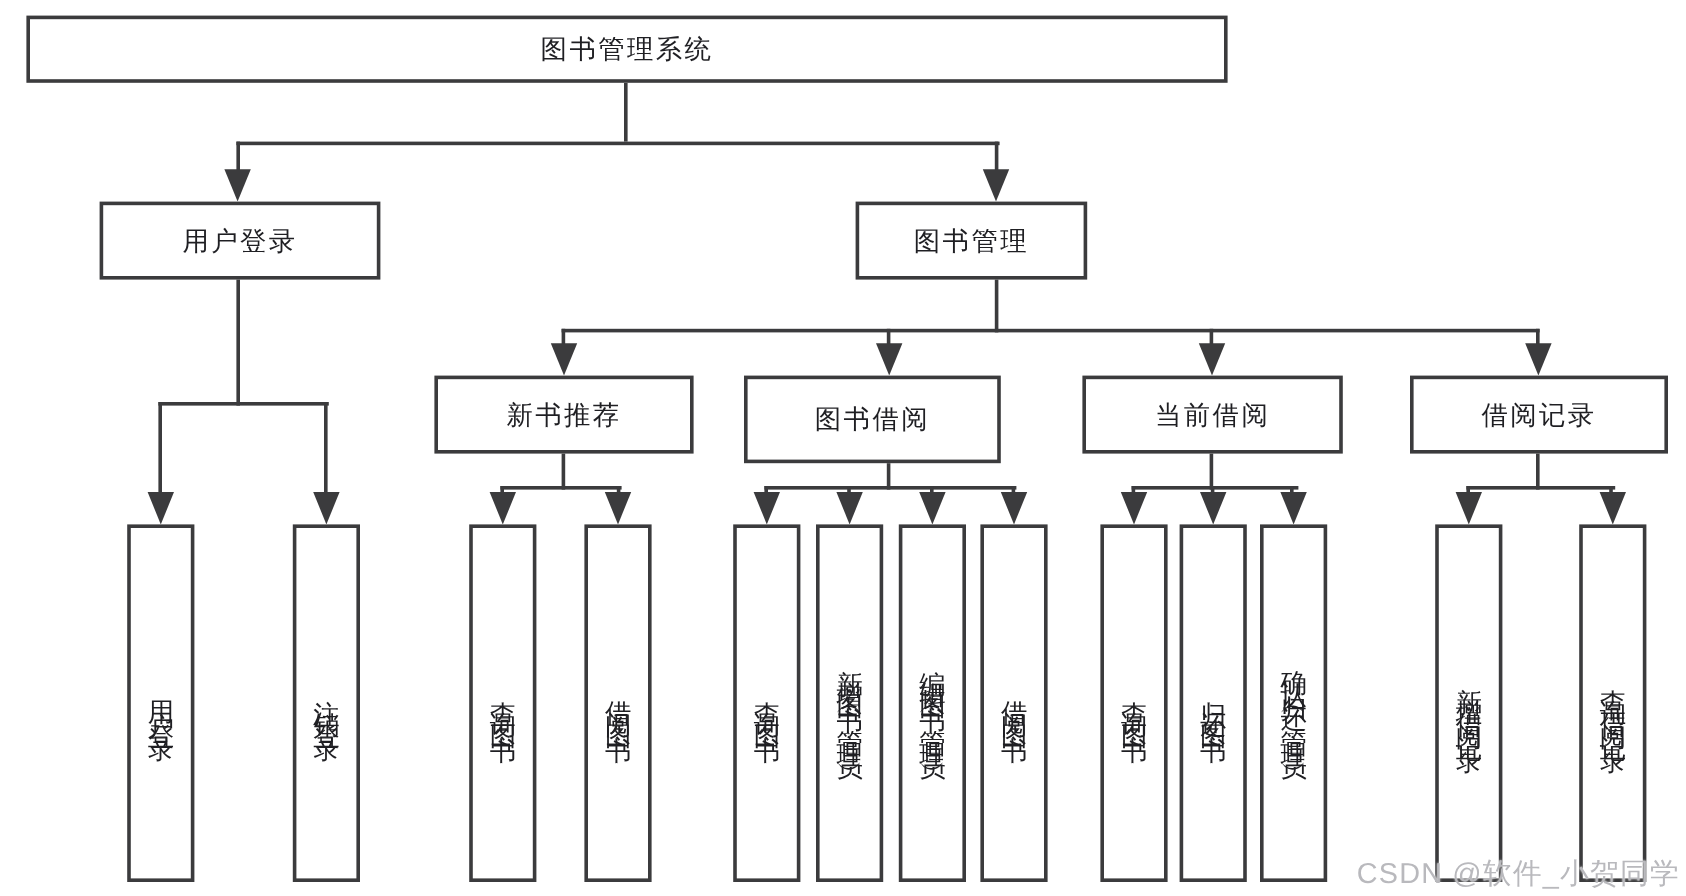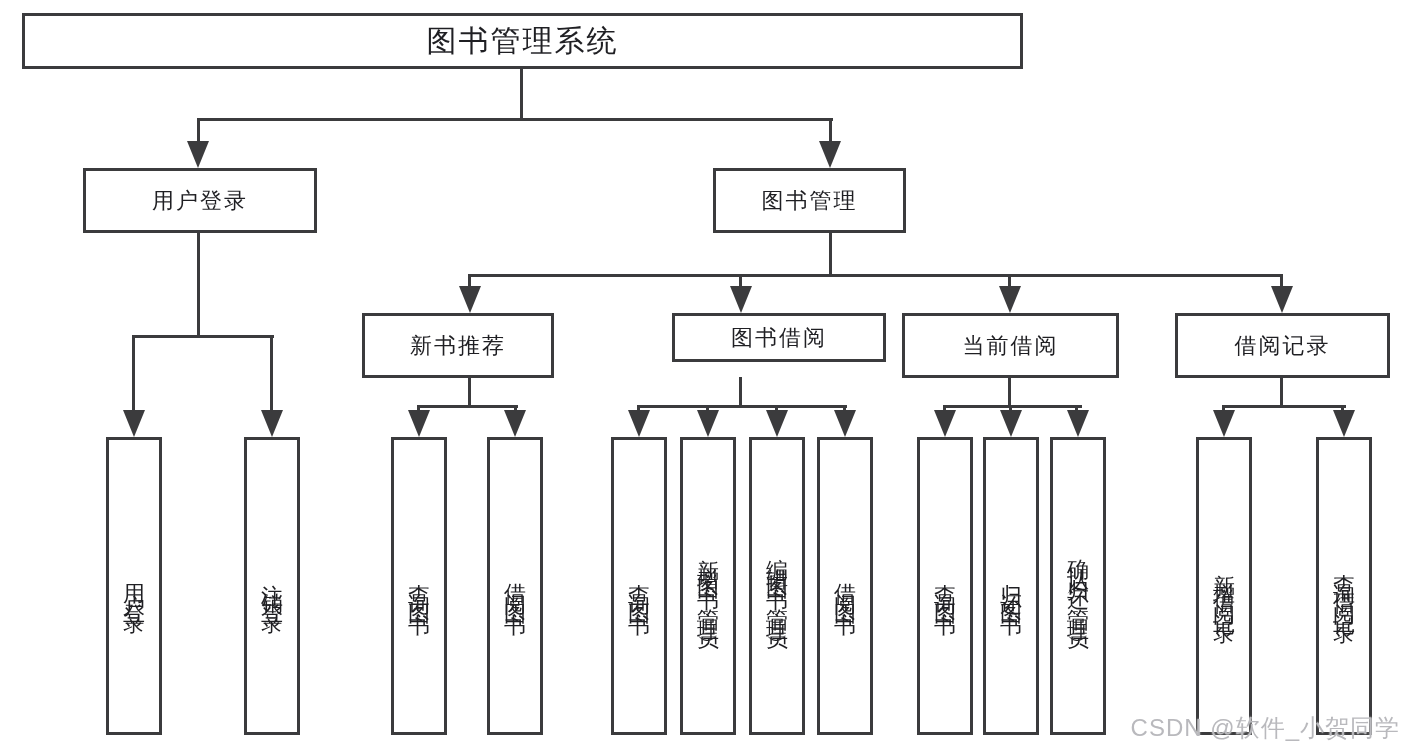--- a/index.html
+++ b/index.html
@@ -5,21 +5,21 @@
   html,body{margin:0;padding:0;background:#fff;}
   .canvas{
     position:relative;width:1405px;height:747px;background:#ffffff;overflow:hidden;
     font-family:"Liberation Sans","DejaVu Sans",sans-serif;color:#1f1f23;
   }
   .box{
     position:absolute;background:#ffffff;border:3px solid #3b3b3d;box-sizing:border-box;
     display:flex;align-items:center;justify-content:center;
   }
   .box.h{font-size:22px;letter-spacing:2px;white-space:nowrap;}
-  .box.title{font-size:30px;}
+  .box.title{font-size:22px;}
   .box.v{top:437px;width:56px;height:298px;}
   .vtext{
     writing-mode:vertical-rl;text-orientation:mixed;
     font-size:22px;letter-spacing:10px;line-height:1.1;
   }
   .ln{position:absolute;background:#3b3b3d;}
   .ar{
     position:absolute;width:0;height:0;
     border-left:11px solid transparent;border-right:11px solid transparent;
     border-top:27px solid #3b3b3d;
@@ -98,24 +98,24 @@
     <span>图书管理系统</span>
   </div>
 
   <div class="box h" style="left:83px;top:168px;width:234px;height:65px">
     <span>用户登录</span>
   </div>
   <div class="box h" style="left:713px;top:168px;width:193px;height:65px">
     <span>图书管理</span>
   </div>
 
-  <div class="box h" style="left:362px;top:313px;width:192px;height:65px">
+  <div class="box h" style="left:362px;top:313px;width:216px;height:65px">
     <span>新书推荐</span>
   </div>
-  <div class="box h" style="left:672px;top:313px;width:214px;height:49px">
+  <div class="box h" style="left:620px;top:313px;width:214px;height:73px">
     <span>图书借阅</span>
   </div>
   <div class="box h" style="left:902px;top:313px;width:217px;height:65px">
     <span>当前借阅</span>
   </div>
   <div class="box h" style="left:1175px;top:313px;width:215px;height:65px">
     <span>借阅记录</span>
   </div>
 
   <div class="box v" style="left:106px">

